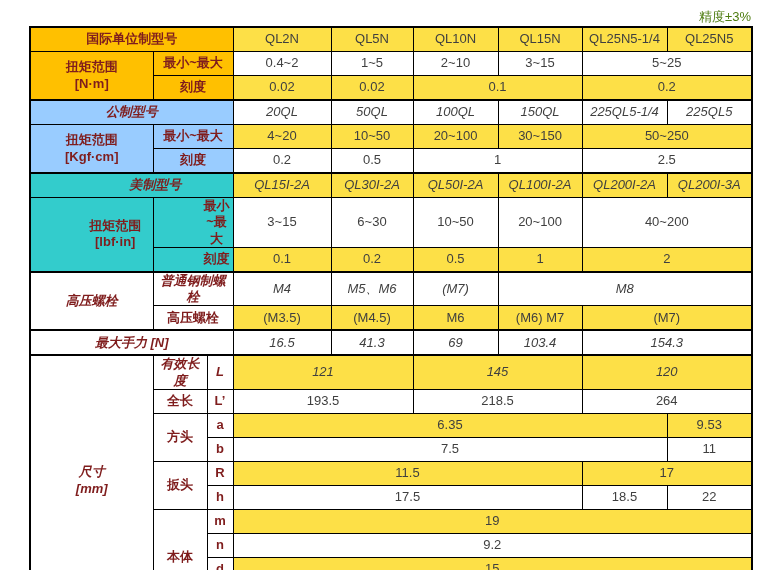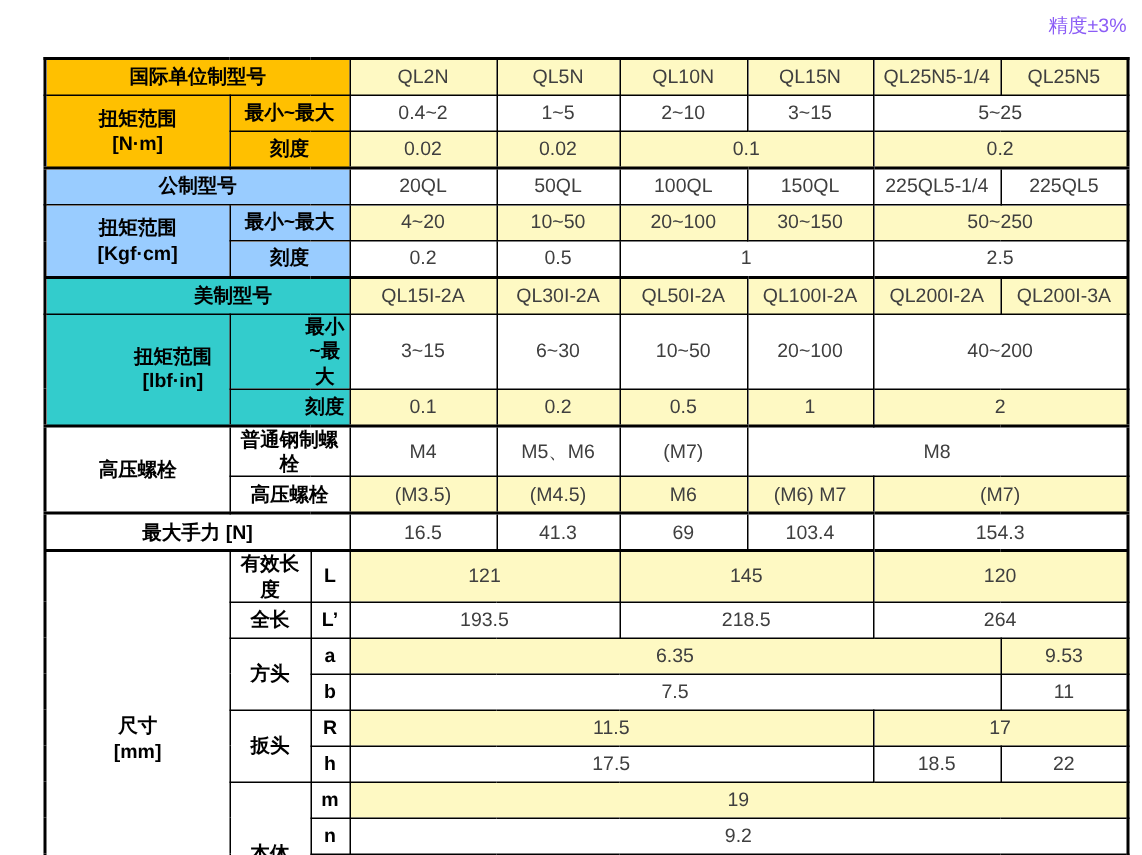--- a/index.html
+++ b/index.html
@@ -1,28 +1,28 @@
 <!DOCTYPE html>
 <html><head>
 <meta charset="utf-8">
 <style>
   html,body{margin:0;padding:0;background:#ffffff;}
   body{width:761px;height:570px;font-family:"Liberation Sans","DejaVu Sans",sans-serif;overflow:hidden;}
   .wrap{padding:8px 0 0 29px;}
-  .note{width:722px;text-align:right;font-size:13px;color:#8b5cf6;margin:0 0 12px 0;}
+  .note{width:722px;text-align:right;font-size:13px;color:#4d7c0f;margin:0 0 0 0;}
   table.spec{border-collapse:collapse;table-layout:fixed;width:722px;border:2px solid #000;}
   td{border:1px solid #000;height:23px;text-align:center;vertical-align:middle;
      font-size:13px;line-height:1.25;padding:0 1px;white-space:pre-line;overflow:hidden;}
-  tr.thick td{border-top-width:2px;}
-  .lbl{font-weight:700;color:#000000;}
+  tr.thick td{border-top-width:2px;font-style:italic;}
+  .lbl{font-weight:700;color:#7f1d1d;}
   .val{color:#3f3f3f;}
   .bg-yellow{background:#FFC000;}
   .bg-blue{background:#99CCFF;}
   .bg-teal{background:#33CCCC;padding-left:48px;}
-  .bg-gray{background:#fef9c3;}
+  .bg-gray{background:#fde047;}
   .bg-white{background:#FFFFFF;margin-top:12px;}
 </style>
 </head>
 <body>
 
 <div class="wrap">
   <div class="note">精度±3%</div>
   <table class="spec">
       <colgroup>
         <col style="width: 123px;">

